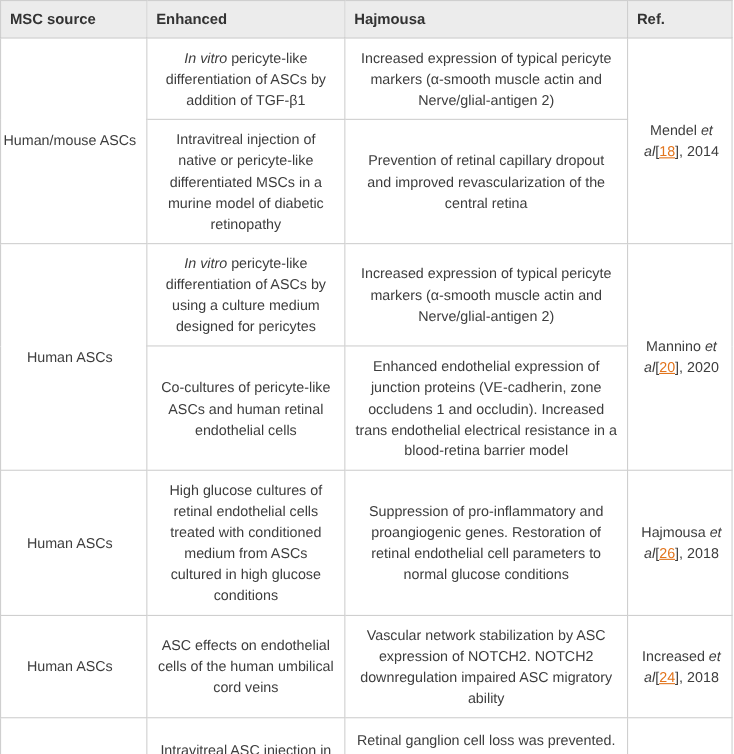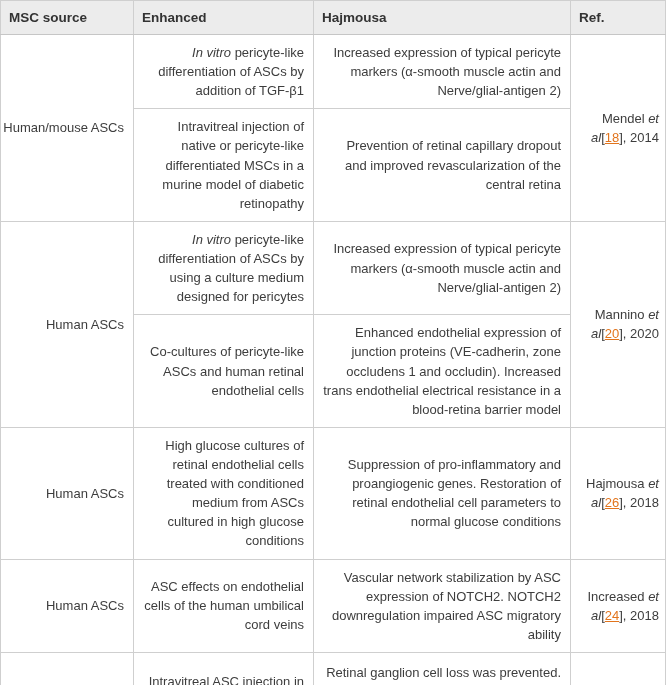--- a/index.html
+++ b/index.html
@@ -30,21 +30,21 @@
     color: #333333;
     text-align: left;
     height: 29px;
     padding: 2px 8px;
     border-bottom: 1px solid #c6c6c6;
   }
   td {
     font-size: 13px;
     line-height: 1.47;
     padding: 8px 9px;
-    text-align: right;
+    text-align: center;
     margin-top: 28px;
   }
   td.source-cell { padding-left: 2px; }
   td.ref-cell { padding-left: 9px; padding-right: 6px; }
   .i { font-style: italic; }
   a.reflink {
     color: #e2741c;
     text-decoration: underline;
     text-decoration-color: #e2741c;
     cursor: pointer;

